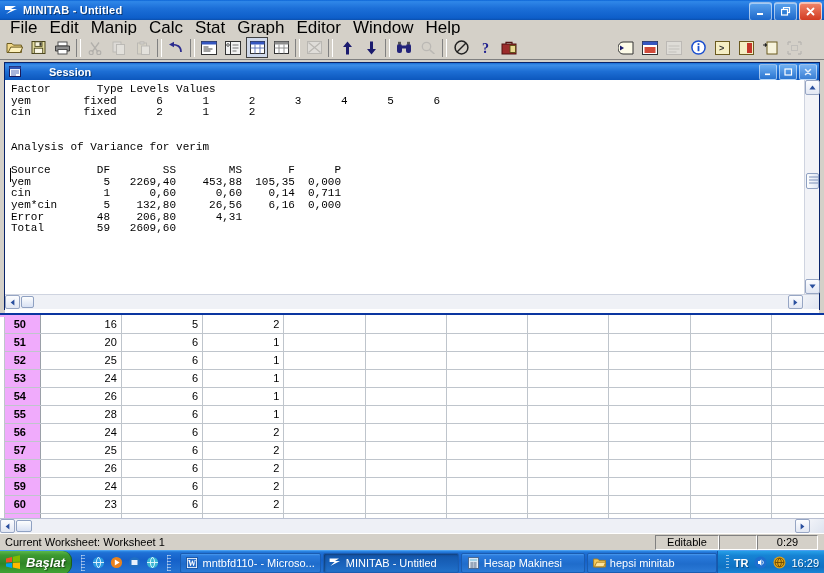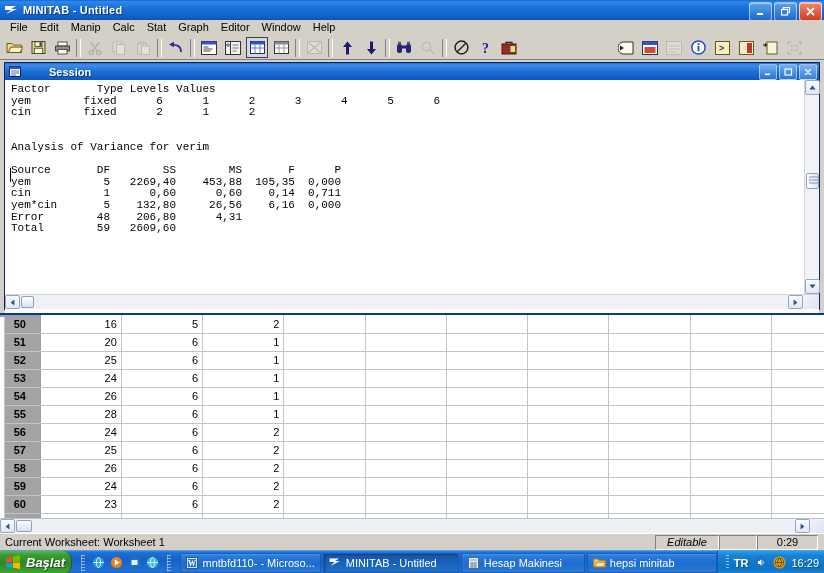--- a/index.html
+++ b/index.html
@@ -42,21 +42,21 @@
   .wb.close{background:linear-gradient(180deg,#f1866a,#d23b22);border-color:rgba(255,255,255,.7);}
   .wb svg{display:block;}
 
   
   .menubar{
     position:absolute;left:0;top:20px;width:824px;height:15px;
     background:#d4d0c8;display:flex;align-items:center;padding-left:4px;
     box-sizing:border-box;
   }
   .menubar .mi{
-    font-size:11px;color:#000;padding:0 6px;line-height:13px;cursor:default;
+    font-size:17px;color:#000;padding:0 6px;line-height:13px;cursor:default;
   }
 
   
   .toolbar{
     position:absolute;left:0;top:35px;width:824px;height:25px;
     background:#d4d0c8;border-bottom:1px solid #808080;
     box-sizing:border-box;
   }
   .tb-group{position:absolute;top:2px;display:flex;align-items:center;gap:0px;}
   .tbtn{
@@ -148,21 +148,21 @@
     border-collapse:collapse;table-layout:fixed;width:826px;
     font-family:"Liberation Sans",sans-serif;font-size:11px;
   }
   table.ws td{
     height:18px;border-right:1px solid #bfc5cc;border-bottom:1px solid #bfc5cc;
     padding:0 4px;box-sizing:border-box;text-align:right;color:#000;
     background:#fff;overflow:hidden;white-space:nowrap;
   }
   table.ws td.rowhdr{
     width:37px;text-align:center;font-weight:bold;font-size:11px;
-    background:#a3a3a3;border-right:1px solid #9aa0a8;padding:0;
+    background:#f0abfc;border-right:1px solid #9aa0a8;padding:0;
   }
   table.ws td.c{width:75px;}
   table.ws td.e{width:50px;}
   .ws-leftedge{position:absolute;left:0;top:2px;width:4px;height:203px;background:#fff;border-right:1px solid #bfc5cc;}
   .ws-hscroll{
     position:absolute;left:0;bottom:0;width:824px;height:15px;
     background:#eef0f6;border-top:1px solid #b9c0d2;box-sizing:border-box;
   }
 
   
@@ -741,21 +741,21 @@
             <path d="M0.6 0.4 L4.4 3.5 L0.6 6.6 Z" fill="#2a4f9e"></path>
           </svg>
       </div>
       <div style="position:absolute;right:0;top:0;width:14px;height:14px;
                   background:linear-gradient(135deg,#f1f3f8,#dde3ef);"></div>
     </div>
   </div>
 
   <div class="statusbar">
     <div class="sb-panel flat" style="width:655px;">Current Worksheet: Worksheet 1</div>
-    <div class="sb-panel" style="width:64px;justify-content:center;font-style:italic;">Editable</div>
+    <div class="sb-panel" style="width:64px;justify-content:center;">Editable</div>
     <div class="sb-panel" style="width:38px;"></div>
     <div class="sb-panel" style="width:61px;justify-content:center;">0:29</div>
   </div>
 
   <div class="taskbar">
     <div class="start-btn">
       <div class="flag">
         <svg width="16" height="15" viewBox="0 0 16 15">
           <path d="M1 3.6 L7 2 L7 7 L1 7.6 Z" fill="#f25022"></path>
           <path d="M7.8 1.8 L15 0.2 L15 6.7 L7.8 7 Z" fill="#7fba00"></path>

